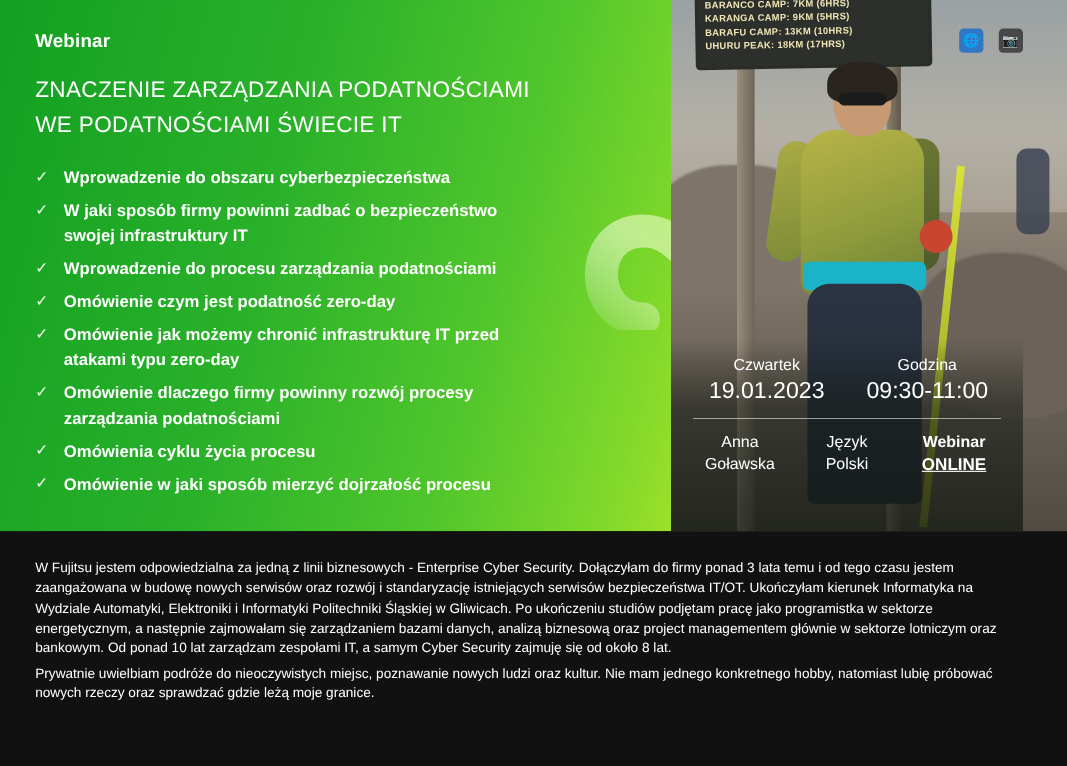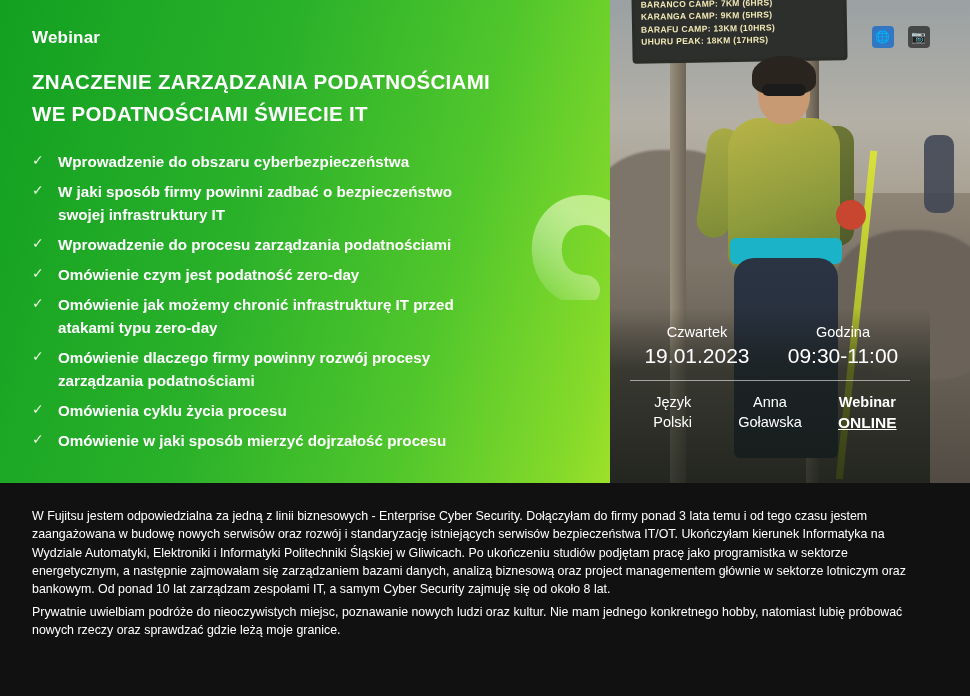--- a/index.html
+++ b/index.html
@@ -23,21 +23,21 @@
     width: 655px; height: 483px;
     background: linear-gradient(105deg, #12a021 0%, #2ab12a 38%, #50c62c 66%, #86da2a 88%, #b3e62b 100%);
     padding: 28px 26px 0 32px;
     color: #ffffff;
   }
   .webinar-label {
     font-size: 17px; font-weight: bold; letter-spacing: .2px;
     margin-bottom: 18px;
   }
   .headline {
-    font-size: 20.5px; font-weight: bold; letter-spacing: .3px;
+    font-size: 20.5px; font-weight: normal; letter-spacing: .3px;
     line-height: 1.55;
     margin-bottom: 20px;
   }
   .bullets { list-style: none; }
   .bullets li {
     display: flex; align-items: flex-start;
     font-size: 15.2px; line-height: 1.52;
     margin-bottom: 7px;
   }
   .bullets li .tick {
@@ -280,26 +280,26 @@
             <div class="val">19.01.2023</div>
           </div>
           <div class="cell">
             <div class="cap">Godzina</div>
             <div class="val">09:30-11:00</div>
           </div>
         </div>
         <hr>
         <div class="row2">
           <div class="cell">
+            <div>Anna</div>
+            <div>Goławska</div>
+          </div>
+          <div class="cell">
             <div>Język</div>
             <div>Polski</div>
-          </div>
-          <div class="cell">
-            <div>Anna</div>
-            <div>Goławska</div>
           </div>
           <div class="cell b">
             <div>Webinar</div>
             <div class="online">ONLINE</div>
           </div>
         </div>
       </div>
     </div>
   </div>
 

